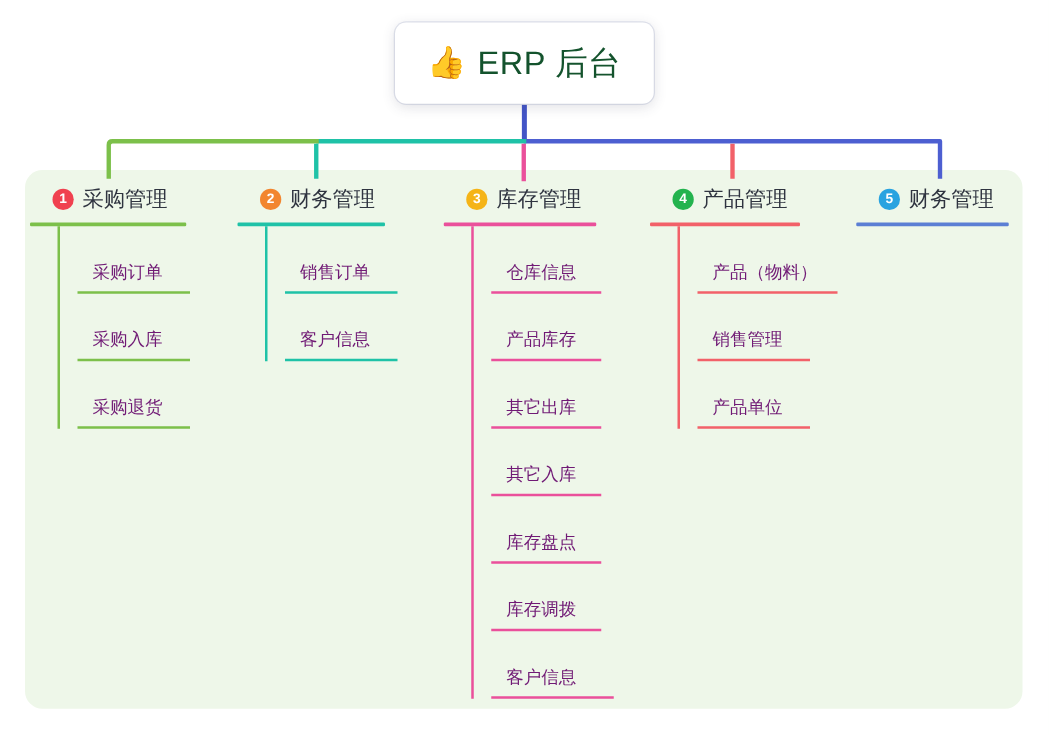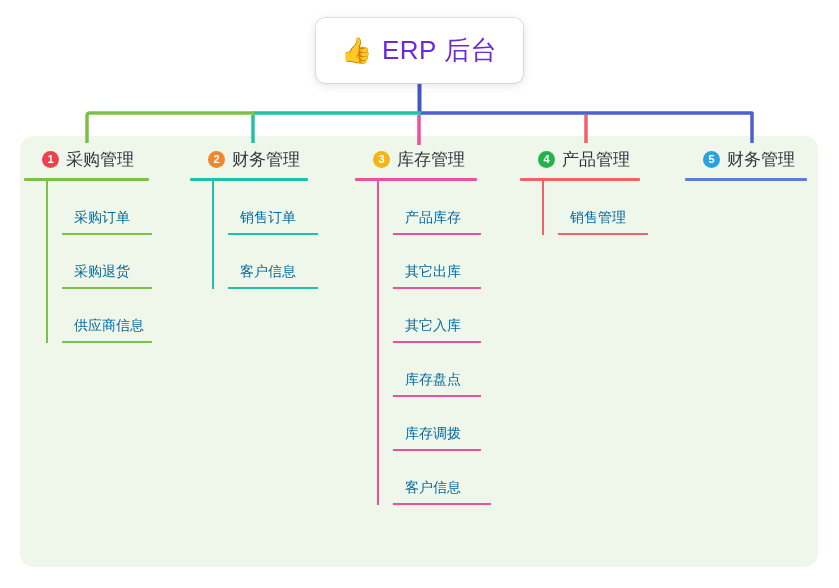--- a/index.html
+++ b/index.html
@@ -32,21 +32,21 @@
     gap: 9px;
     box-sizing: border-box;
   }
   #root-card .thumb {
     font-size: 25px;
     line-height: 1;
     color: #f2b33d;
   }
   #root-card .root-title {
     font-size: 26px;
-    color: #6d28d9;
+    color: #14532d;
     letter-spacing: 0.5px;
     white-space: nowrap;
   }
 
   
   #connectors {
     position: absolute;
     left: 0;
     top: 0;
     width: 839px;
@@ -113,21 +113,21 @@
   }
   .item {
     position: relative;
     height: 54px;
   }
   .item-label {
     position: absolute;
     left: 12px;
     bottom: 8px;
     font-size: 14px;
-    color: #0369a1;
+    color: #701a75;
     white-space: nowrap;
   }
   .item-rule {
     position: absolute;
     left: 0;
     bottom: 0;
     height: 2px;
   }
 </style>
 </head>
@@ -156,27 +156,27 @@
     <span class="col-title">采购管理</span>
   </div>
   <div class="head-rule" style="width: 125px; background: rgb(124, 192, 74);"></div>
   <div class="items">
     <div class="spine" style="background: rgb(124, 192, 74);"></div>
     <div class="item">
       <span class="item-label">采购订单</span>
       <span class="item-rule" style="width: 90px; background: rgb(124, 192, 74);"></span>
     </div>
     <div class="item">
+      <span class="item-label">采购入库</span>
+      <span class="item-rule" style="width: 90px; background: rgb(124, 192, 74);"></span>
+    </div>
+    <div class="item">
       <span class="item-label">采购退货</span>
       <span class="item-rule" style="width: 90px; background: rgb(124, 192, 74);"></span>
     </div>
-    <div class="item">
-      <span class="item-label">供应商信息</span>
-      <span class="item-rule" style="width: 90px; background: rgb(124, 192, 74);"></span>
-    </div>
   </div>
 </div>
 
 <div class="column" id="col-1" style="left:190px;">
   <div class="col-head">
     <span class="badge" style="background: rgb(242, 134, 47);">2</span>
     <span class="col-title">财务管理</span>
   </div>
   <div class="head-rule" style="width: 118px; background: rgb(31, 194, 167);"></div>
   <div class="items">
@@ -194,20 +194,24 @@
 
 <div class="column" id="col-2" style="left:355px;">
   <div class="col-head">
     <span class="badge" style="background: rgb(245, 180, 23);">3</span>
     <span class="col-title">库存管理</span>
   </div>
   <div class="head-rule" style="width: 122px; background: rgb(234, 80, 155);"></div>
   <div class="items">
     <div class="spine" style="background: rgb(234, 80, 155);"></div>
     <div class="item">
+      <span class="item-label">仓库信息</span>
+      <span class="item-rule" style="width: 88px; background: rgb(234, 80, 155);"></span>
+    </div>
+    <div class="item">
       <span class="item-label">产品库存</span>
       <span class="item-rule" style="width: 88px; background: rgb(234, 80, 155);"></span>
     </div>
     <div class="item">
       <span class="item-label">其它出库</span>
       <span class="item-rule" style="width: 88px; background: rgb(234, 80, 155);"></span>
     </div>
     <div class="item">
       <span class="item-label">其它入库</span>
       <span class="item-rule" style="width: 88px; background: rgb(234, 80, 155);"></span>
@@ -229,21 +233,29 @@
 
 <div class="column" id="col-3" style="left:520px;">
   <div class="col-head">
     <span class="badge" style="background: rgb(35, 179, 78);">4</span>
     <span class="col-title">产品管理</span>
   </div>
   <div class="head-rule" style="width: 120px; background: rgb(242, 97, 105);"></div>
   <div class="items">
     <div class="spine" style="background: rgb(242, 97, 105);"></div>
     <div class="item">
+      <span class="item-label">产品（物料）</span>
+      <span class="item-rule" style="width: 112px; background: rgb(242, 97, 105);"></span>
+    </div>
+    <div class="item">
       <span class="item-label">销售管理</span>
+      <span class="item-rule" style="width: 90px; background: rgb(242, 97, 105);"></span>
+    </div>
+    <div class="item">
+      <span class="item-label">产品单位</span>
       <span class="item-rule" style="width: 90px; background: rgb(242, 97, 105);"></span>
     </div>
   </div>
 </div>
 
 <div class="column" id="col-4" style="left:685px;">
   <div class="col-head">
     <span class="badge" style="background: rgb(41, 163, 224);">5</span>
     <span class="col-title">财务管理</span>
   </div>

